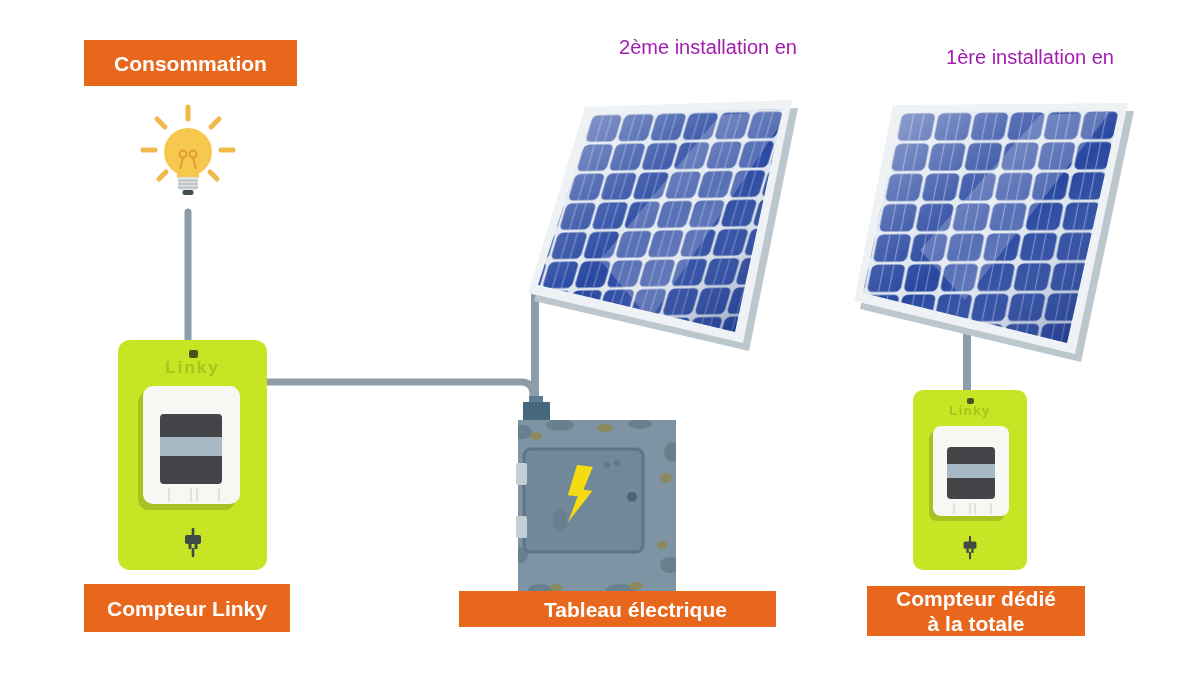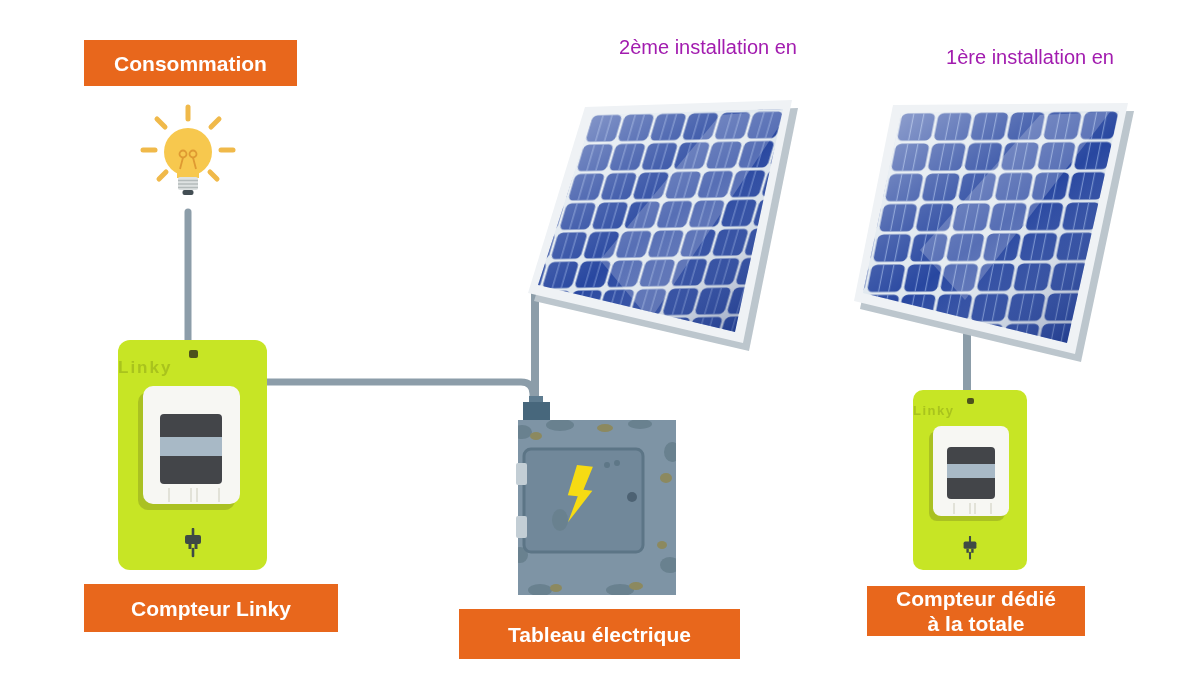--- a/index.html
+++ b/index.html
@@ -12,21 +12,21 @@
     position:absolute;background:#E8671C;color:#ffffff;font-weight:700;
     display:flex;flex-direction:column;align-items:center;justify-content:center;
     font-size:21px;line-height:25px;text-align:center;
   }
   .title{
     position:absolute;color:#a21caf;font-weight:400;font-size:20px;line-height:23px;
     text-align:center;
   }
   .meter{position:absolute;background:#C7E525;border-radius:12px;}
   .meter .dot{position:absolute;background:#4D521C;border-radius:2px;}
-  .meter .brand{position:absolute;width:100%;text-align:left;color:#A9C31D;
+  .meter .brand{position:absolute;width:100%;text-align:center;color:#A9C31D;
     font-weight:700;letter-spacing:2px;}
   .screen-wrap{position:absolute;background:#F7F7F3;border-radius:10px;
     box-shadow:-5px 6px 0 0 #AAC122;}
   .screen{position:absolute;border-radius:4px;overflow:hidden;display:flex;flex-direction:column;}
   .bar-dark{background:#434549;width:100%;}
   .bar-light{background:#A8B9C6;width:100%;}
   .tick{position:absolute;bottom:2px;width:2px;background:#E2E2D8;}
   .plug{position:absolute;}
 
   
@@ -42,22 +42,22 @@
   #meter2{left:913px;top:390px;width:114px;height:180px;border-radius:10px;}
   #meter2 .dot{left:54px;top:8px;width:7px;height:6px;}
   #meter2 .brand{top:13px;font-size:13px;letter-spacing:1.5px;}
   #meter2 .screen-wrap{left:20px;top:36px;width:76px;height:90px;border-radius:8px;
     box-shadow:-4px 5px 0 0 #AAC122;}
   #meter2 .screen{left:14px;top:21px;width:48px;height:52px;}
   #meter2 .tick{height:11px;}
   #meter2 .plug{left:48px;bottom:10px;width:18px;height:24px;}
 
   #label-consommation{left:84px;top:40px;width:213px;height:46px;}
-  #label-compteur-linky{left:84px;top:584px;width:254px;height:48px;}
-  #label-tableau{left:459px;top:609px;width:281px;height:50px;}
+  #label-compteur-linky{left:84px;top:584px;width:206px;height:48px;}
+  #label-tableau{left:459px;top:591px;width:281px;height:36px;padding-left:36px;}
   #label-vente{left:867px;top:586px;width:218px;height:50px;}
   #title-2eme{left:563px;top:36px;width:290px;}
   #title-1ere{left:885px;top:46px;width:290px;}
 </style>
 </head>
 <body>
 
 <div id="canvas">
 
   <svg id="art" width="1200" height="675" viewBox="0 0 1200 675" aria-hidden="true">

